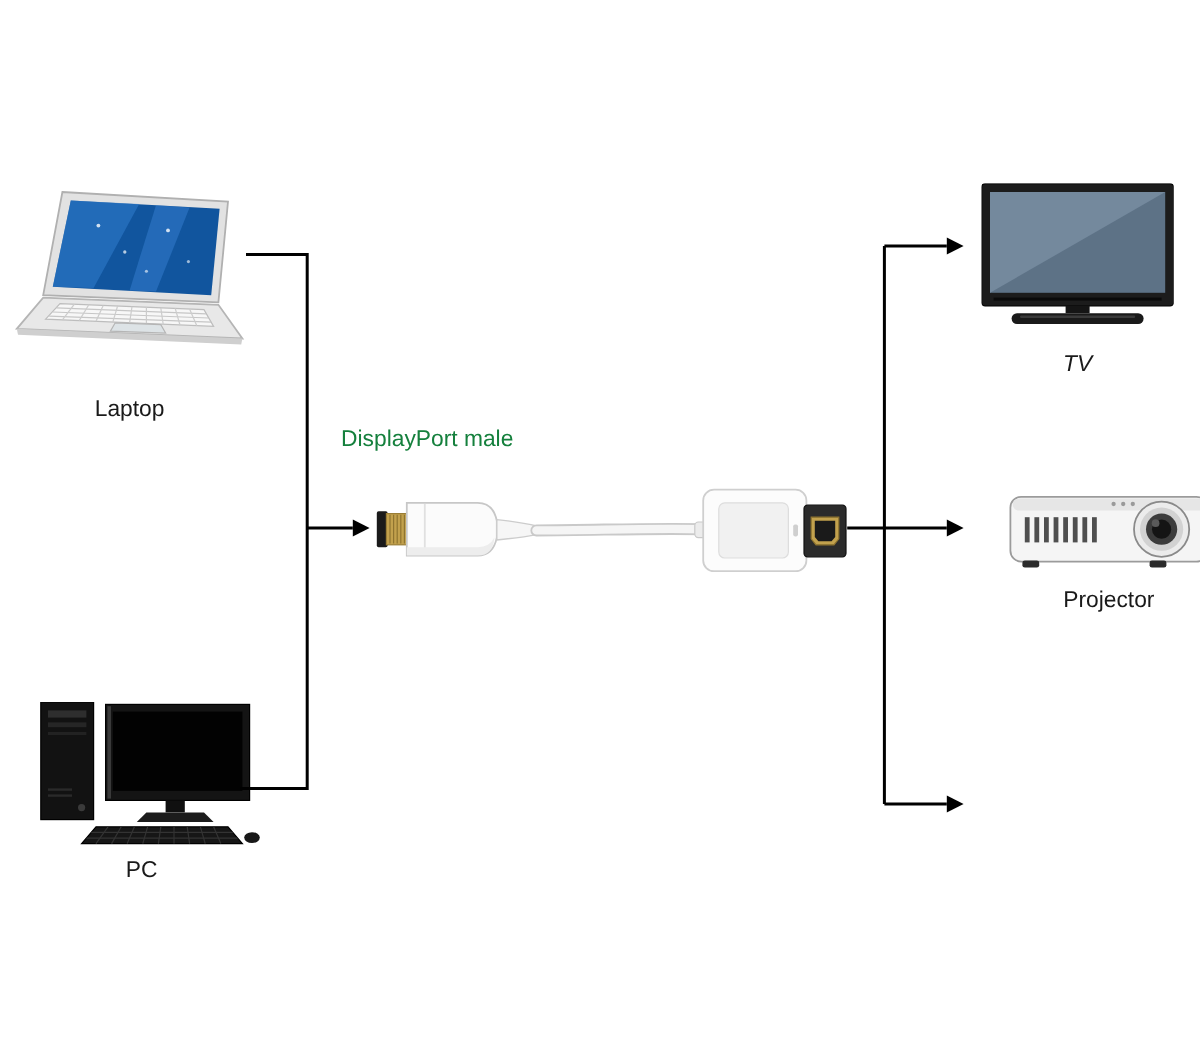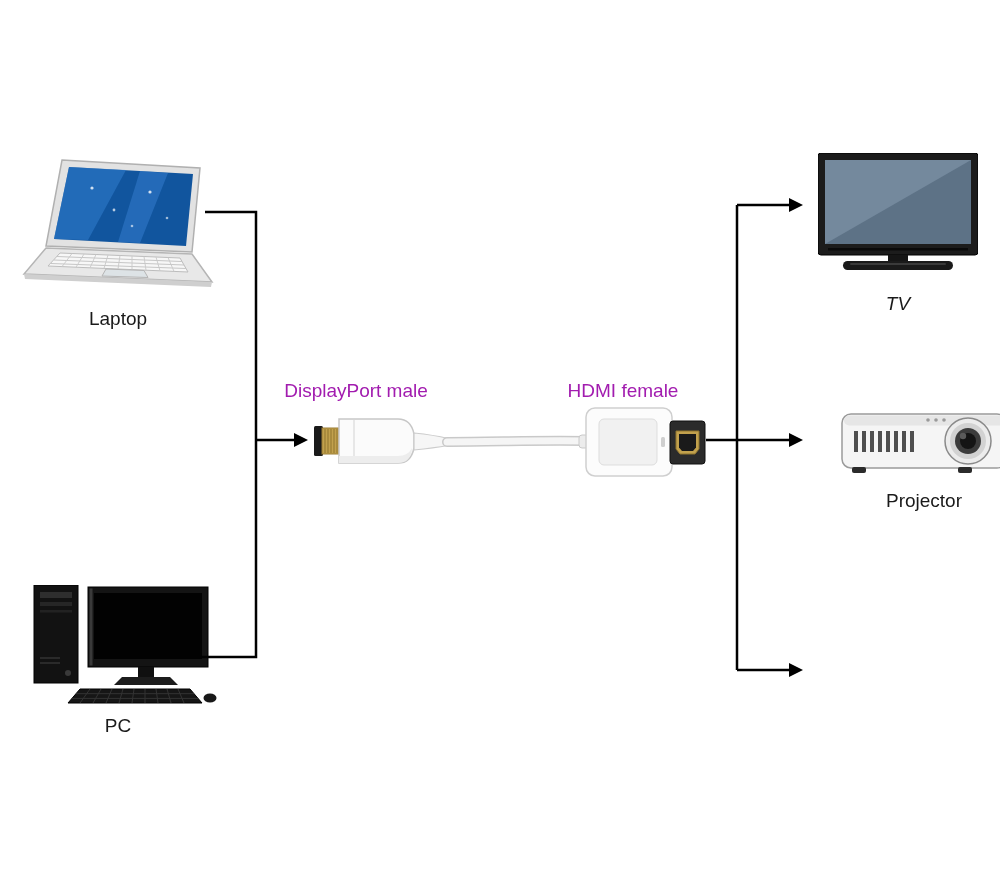--- a/index.html
+++ b/index.html
@@ -22,25 +22,24 @@
     font-size: 19px;
     line-height: 1.1;
     margin-top: 9px;
     color: #1a1a1a;
     white-space: nowrap;
   }
   .adapter-label {
     position: absolute;
     font-size: 19px;
     text-align: center;
-    color: #a21caf;
+    color: #15803d;
     white-space: nowrap;
-    margin-top: 24px;
-  }
-  #laptop-block    { left: 22px;  top: 158px; width: 192px; }
+  }
+  #laptop-block    { left: 12px;  top: 158px; width: 192px; gap: 23px; }
   #pc-block        { left: 18px;  top: 585px; width: 200px; }
   #tv-block        { left: 818px; top: 153px; width: 160px; font-style: italic; }
   #projector-block { left: 840px; top: 404px; width: 168px; text-align: center; }
   #monitor-block   { left: 822px; top: 592px; width: 155px; }
   #dp-label        { left: 256px; top: 356px; width: 200px; }
   #hdmi-label      { left: 533px; top: 356px; width: 180px; }
   #adapter-art     { position: absolute; left: 308px; top: 396px; }
   #connector-lines { position: absolute; left: 0; top: 0; pointer-events: none; }
 </style>
 </head>
@@ -144,21 +143,20 @@
       <circle cx="128" cy="37" r="8" fill="#141414"></circle>
       <circle cx="123" cy="32" r="3.2" fill="#5a5a5a"></circle>
       <rect x="12" y="63" width="14" height="6" rx="2" fill="#2b2b2b"></rect>
       <rect x="118" y="63" width="14" height="6" rx="2" fill="#2b2b2b"></rect>
     </svg>
     <div class="label">Projector</div>
   </div>
 
 
   <div class="adapter-label" id="dp-label">DisplayPort male</div>
-  <div class="adapter-label" id="hdmi-label">HDMI female</div>
 
   <svg id="adapter-art" width="400" height="92" viewBox="0 0 400 92">
     <g>
       <rect x="6" y="30" width="9" height="30" rx="1.5" fill="#1a1a1a"></rect>
       <rect x="14" y="32" width="17" height="26" fill="#c2a14d" stroke="#9a7d35" stroke-width="1"></rect>
       <line x1="17" y1="33" x2="17" y2="57" stroke="#8f742f" stroke-width="1"></line>
       <line x1="20" y1="33" x2="20" y2="57" stroke="#8f742f" stroke-width="1"></line>
       <line x1="23" y1="33" x2="23" y2="57" stroke="#8f742f" stroke-width="1"></line>
       <line x1="26" y1="33" x2="26" y2="57" stroke="#8f742f" stroke-width="1"></line>
       <line x1="29" y1="33" x2="29" y2="57" stroke="#8f742f" stroke-width="1"></line>

